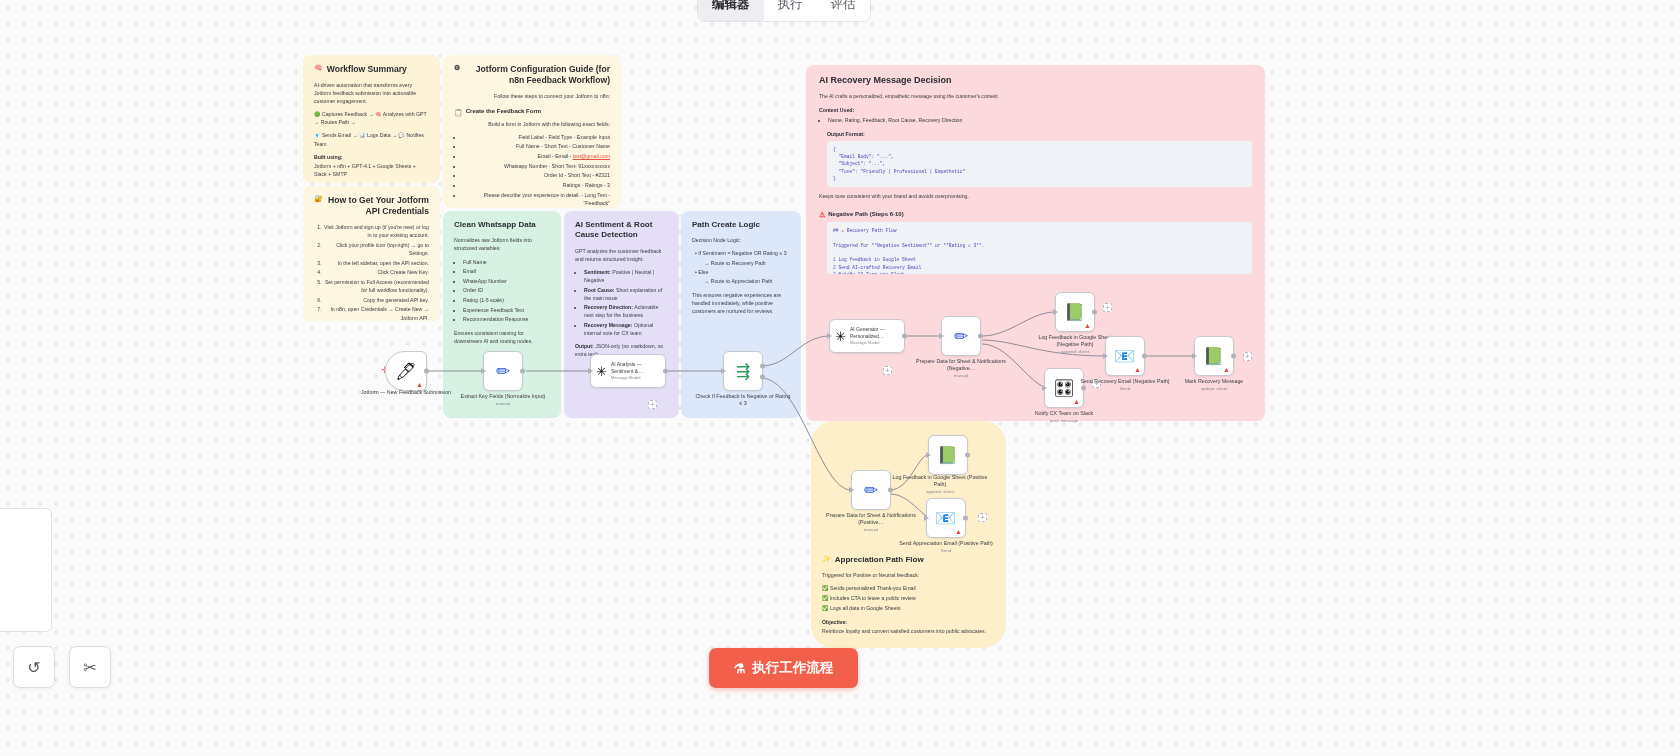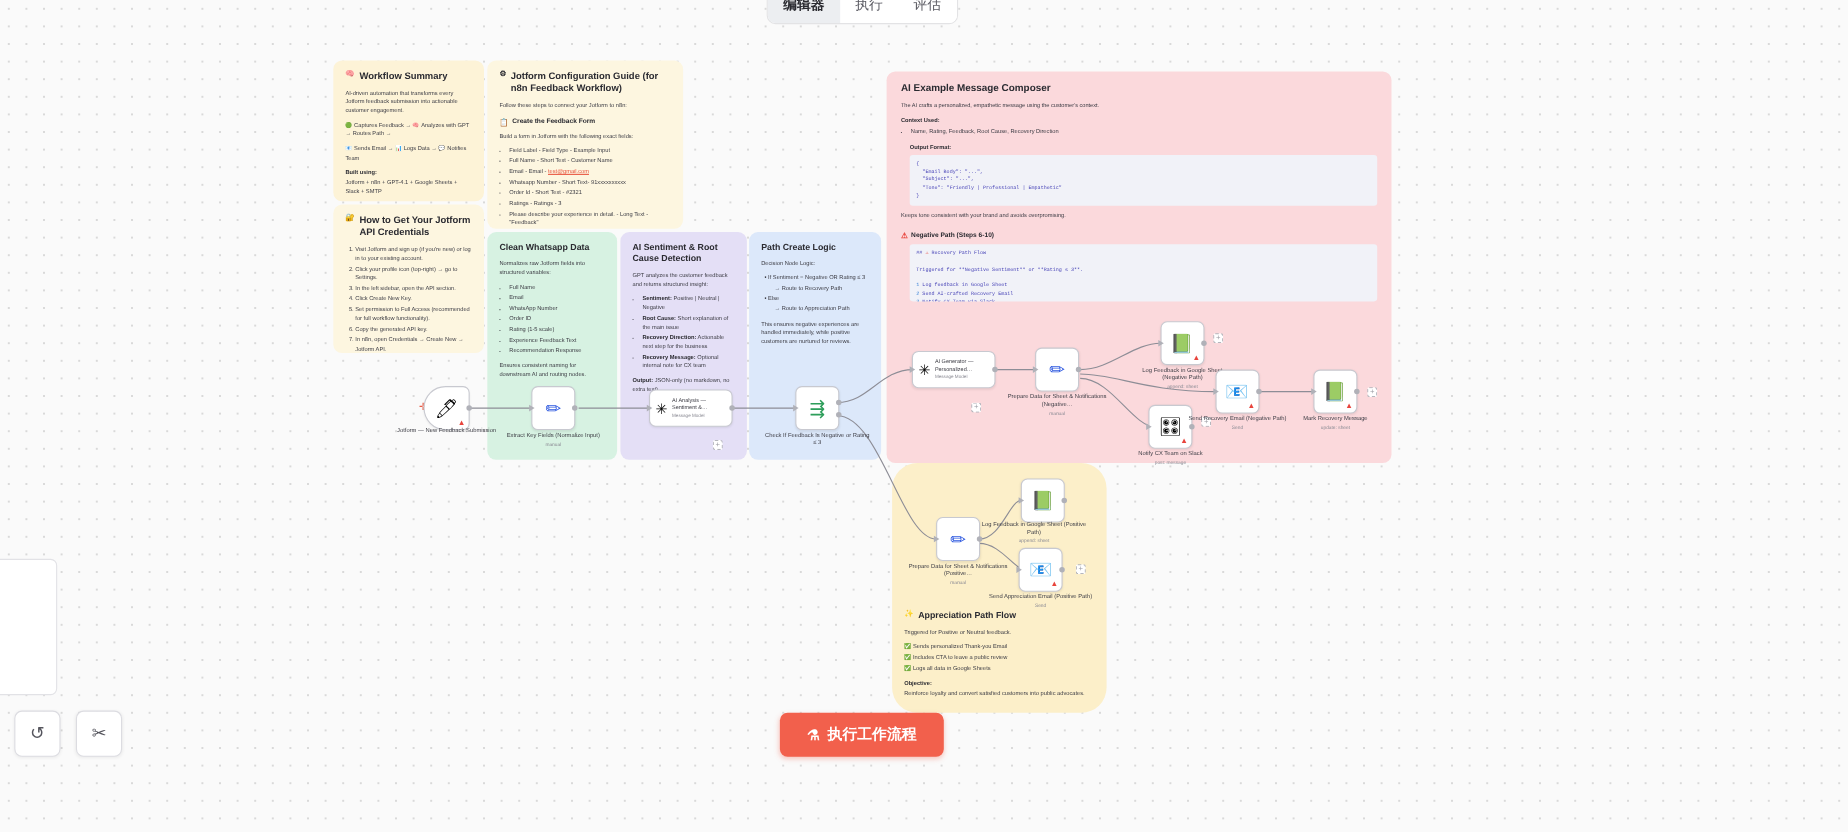--- a/index.html
+++ b/index.html
@@ -59,21 +59,21 @@
   .note p { margin-bottom: 5px; }
   .note ul { margin: 0 0 5px 9px; }
   .note ol { margin: 0 0 5px 9px; }
   .note li { margin-bottom: 1.6px; }
   .note a, .note .link { color: #e8553f; text-decoration: underline; word-break: break-all; }
   .note .em { font-weight: 700; color: #2b2b31; }
   .note .ico { font-size: 7px; line-height: 1; }
 
   
   .note.yellow { background: #fdf3d7; }
-  .note.cream  { background: #fdf6e0; }
+  .note.cream  { background: #fdf6e0; text-align: right; }
   .note.green  { background: #d7f2e2; }
   .note.purple { background: #e4dff6; }
   .note.blue   { background: #dce8fa; }
   .note.pink   { background: #fbd9dc; }
   .note.amber  { background: #fcefc9; border-radius: 23px; }
 
   
   .code {
     background: #f1f2f8;
     border-radius: 3px;
@@ -285,21 +285,21 @@
     <h3 style="font-size:8px;">Path Create Logic</h3>
     <p>Decision Node Logic:</p>
     <p style="margin:0 0 1px 3px;">• If Sentiment = Negative OR Rating ≤ 3</p>
     <p style="margin:0 0 1px 12px;">→ Route to Recovery Path</p>
     <p style="margin:0 0 1px 3px;">• Else</p>
     <p style="margin:0 0 6px 12px;">→ Route to Appreciation Path</p>
     <p>This ensures negative experiences are handled immediately, while positive customers are nurtured for reviews.</p>
   </div>
 
   <div class="note pink" style="left:806px; top:65px; width:459px; height:356px; padding:10px 13px;">
-    <h3 style="font-size:9px;">AI Example Message Composer</h3>
+    <h3 style="font-size:9px;">AI Recovery Message Decision</h3>
     <p style="font-size:5.1px;">The AI crafts a personalized, empathetic message using the customer's context.</p>
     <p style="margin-bottom:2px;"><span class="em">Context Used:</span></p>
     <ul style="margin-bottom:6px;">
       <li>Name, Rating, Feedback, Root Cause, Recovery Direction</li>
     </ul>
     <p style="margin:0 0 2px 8px;"><span class="em">Output Format:</span></p>
     <div class="code" style="margin-left:8px;">{
   "Email Body": "...",
   "Subject": "...",
   "Tone": "Friendly | Professional | Empathetic"

